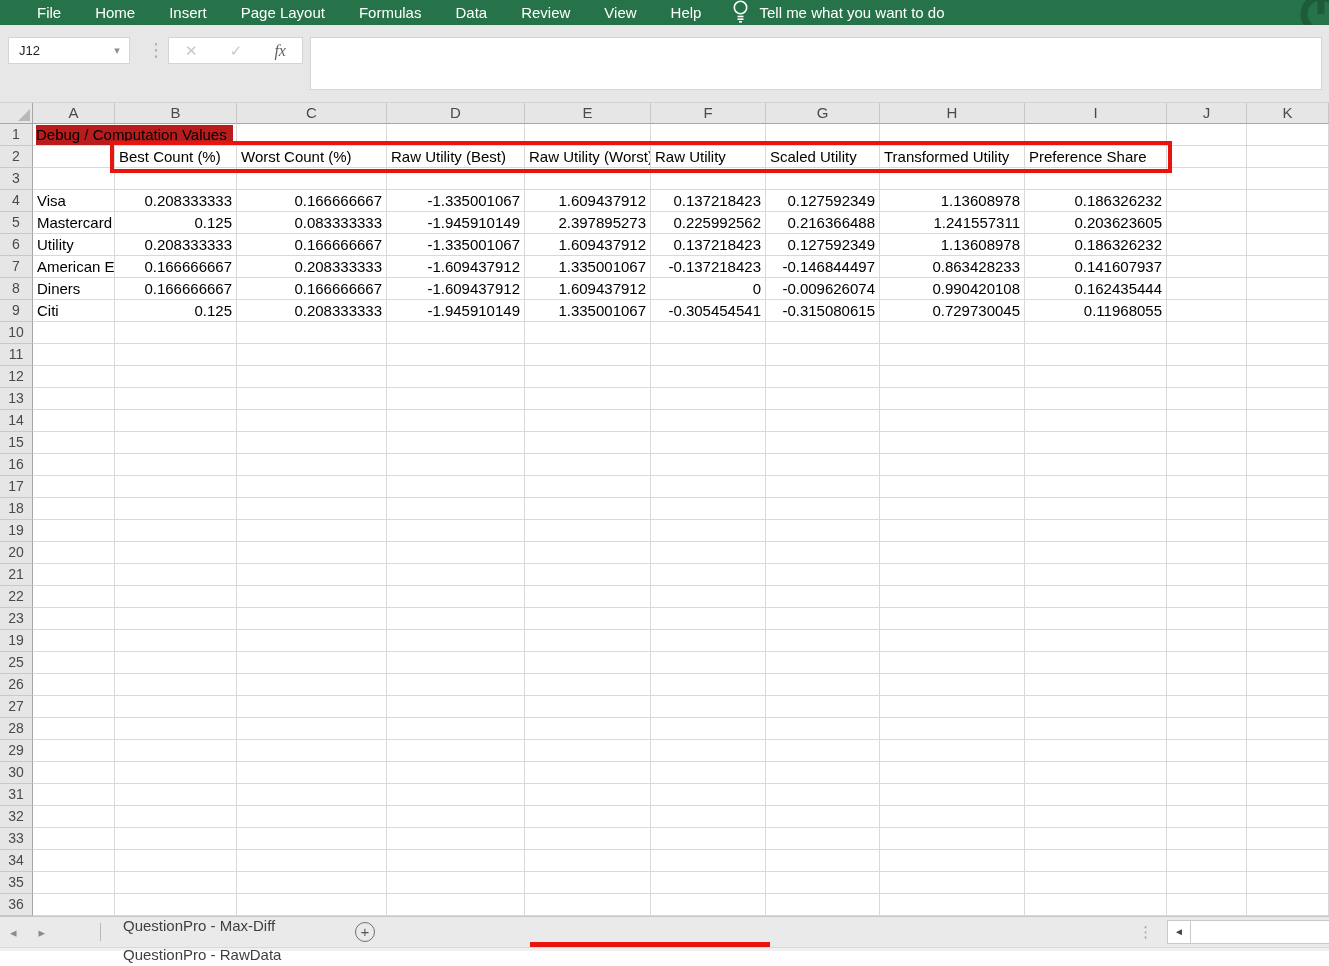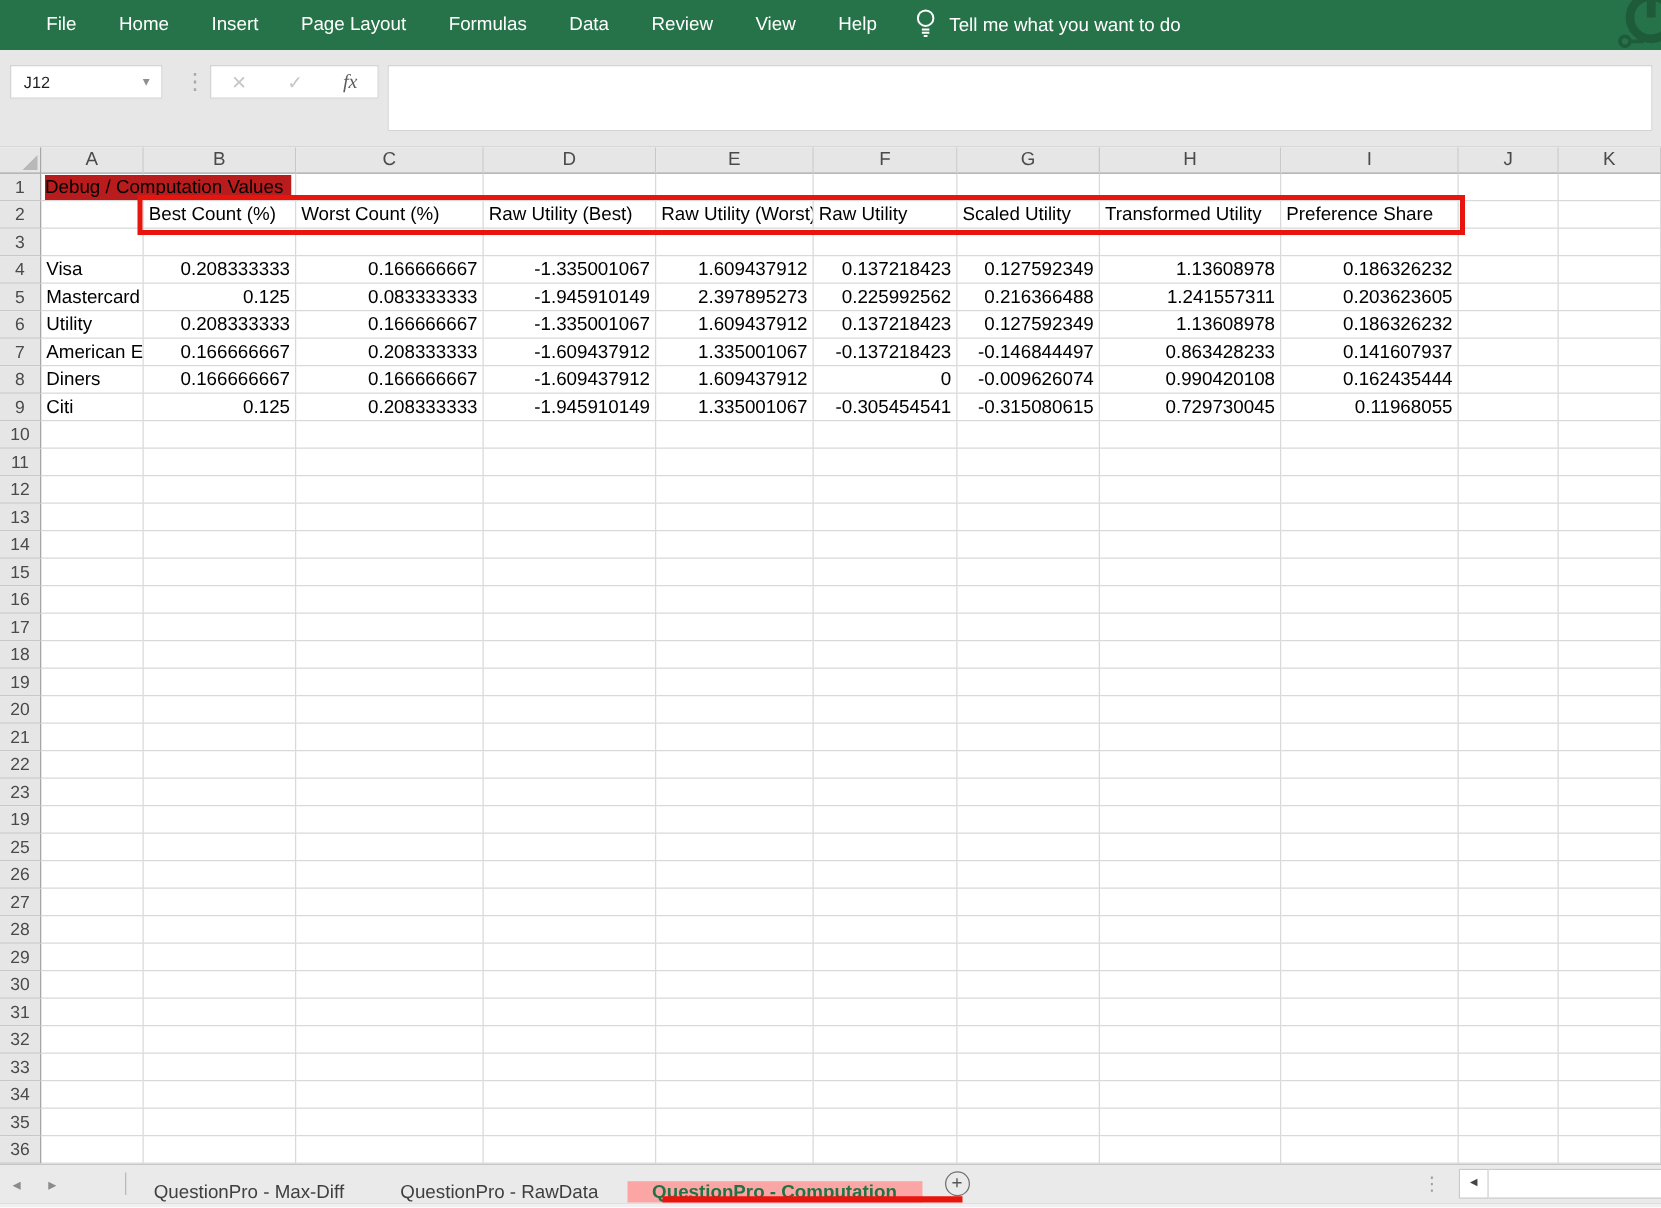--- a/index.html
+++ b/index.html
@@ -1,20 +1,20 @@
 <!DOCTYPE html>
 <html><head>
 <meta charset="utf-8">
 <style>
   * { box-sizing: border-box; margin: 0; padding: 0; }
   html,body { width:1329px; height:966px; overflow:hidden;
     font-family:"Liberation Sans", sans-serif; background:#fff; }
 
   
-  .titlebar { position:relative; height:40px; background:#26734a; display:flex;
+  .titlebar { position:relative; height:25px; background:#26734a; display:flex;
     align-items:center; padding-left:20px; overflow:hidden; }
   .menu { display:flex; align-items:center; height:100%; }
   .menu-item { color:#fff; font-size:15px; padding:0 17px; line-height:40px; cursor:default; }
   .tellme { display:flex; align-items:center; margin-left:14px; }
   .bulb { margin-right:10px; }
   .tellme-text { color:#fff; font-size:15px; }
   .corner-logo { position:absolute; right:0; top:0; }
 
   
   .formula-strip { position:relative; height:78px; background:#e7e7e7;
@@ -584,21 +584,21 @@
     <div class="cell c-text"></div>
     <div class="cell c-text"></div>
   </div>
 
 <div class="tabbar">
   <div class="tab-nav">
     <span class="tab-nav-btn">◂</span>
     <span class="tab-nav-btn">▸</span>
   </div>
   <div class="tab-sep"></div>
-  <div style="display:flex; align-items:flex-end;" id="tabs-holder">
+  <div style="display:flex; align-items:flex-start;flex-direction:column;" id="tabs-holder">
       <div class="sheet-tab">QuestionPro - Max-Diff</div>
       <div class="tab-sep"></div>
       <div class="sheet-tab">QuestionPro - RawData</div>
       <div class="tab-sep"></div>
       <div class="sheet-tab active">QuestionPro - Computation</div>
     </div>
   <div class="add-sheet">
     <span class="add-sheet-circle">+</span>
   </div>
   <div class="tab-underline"></div>

